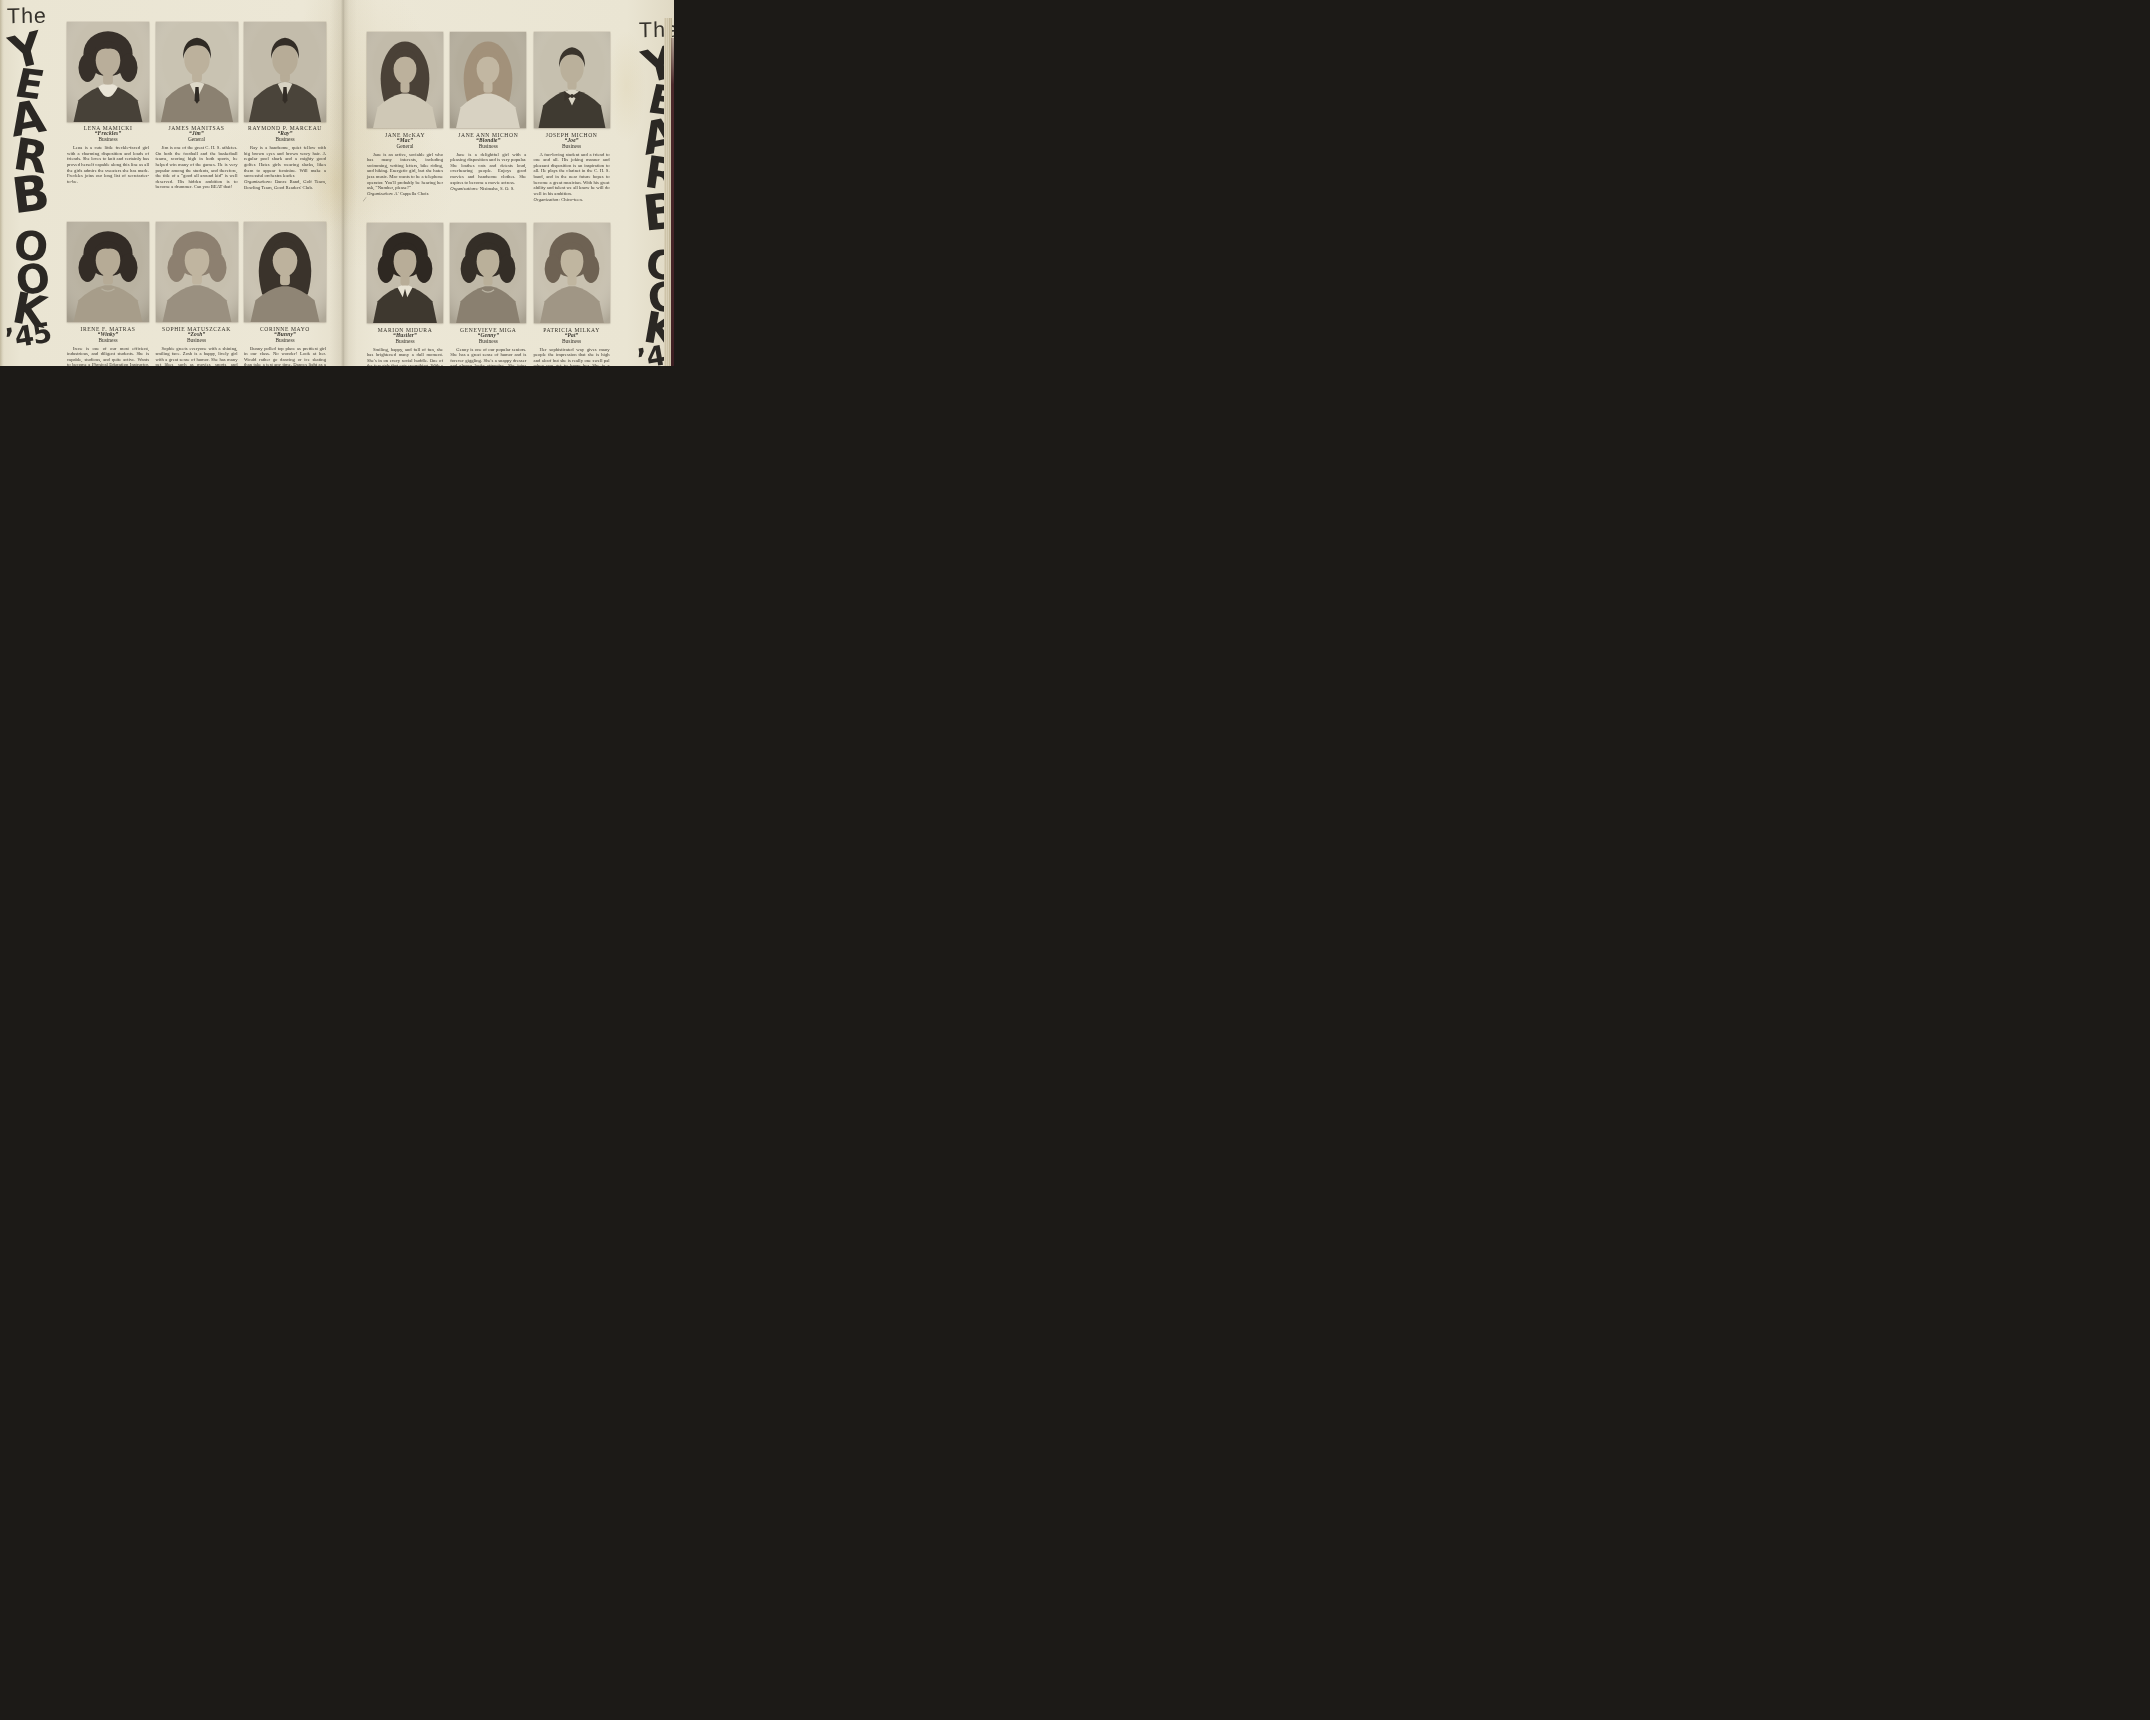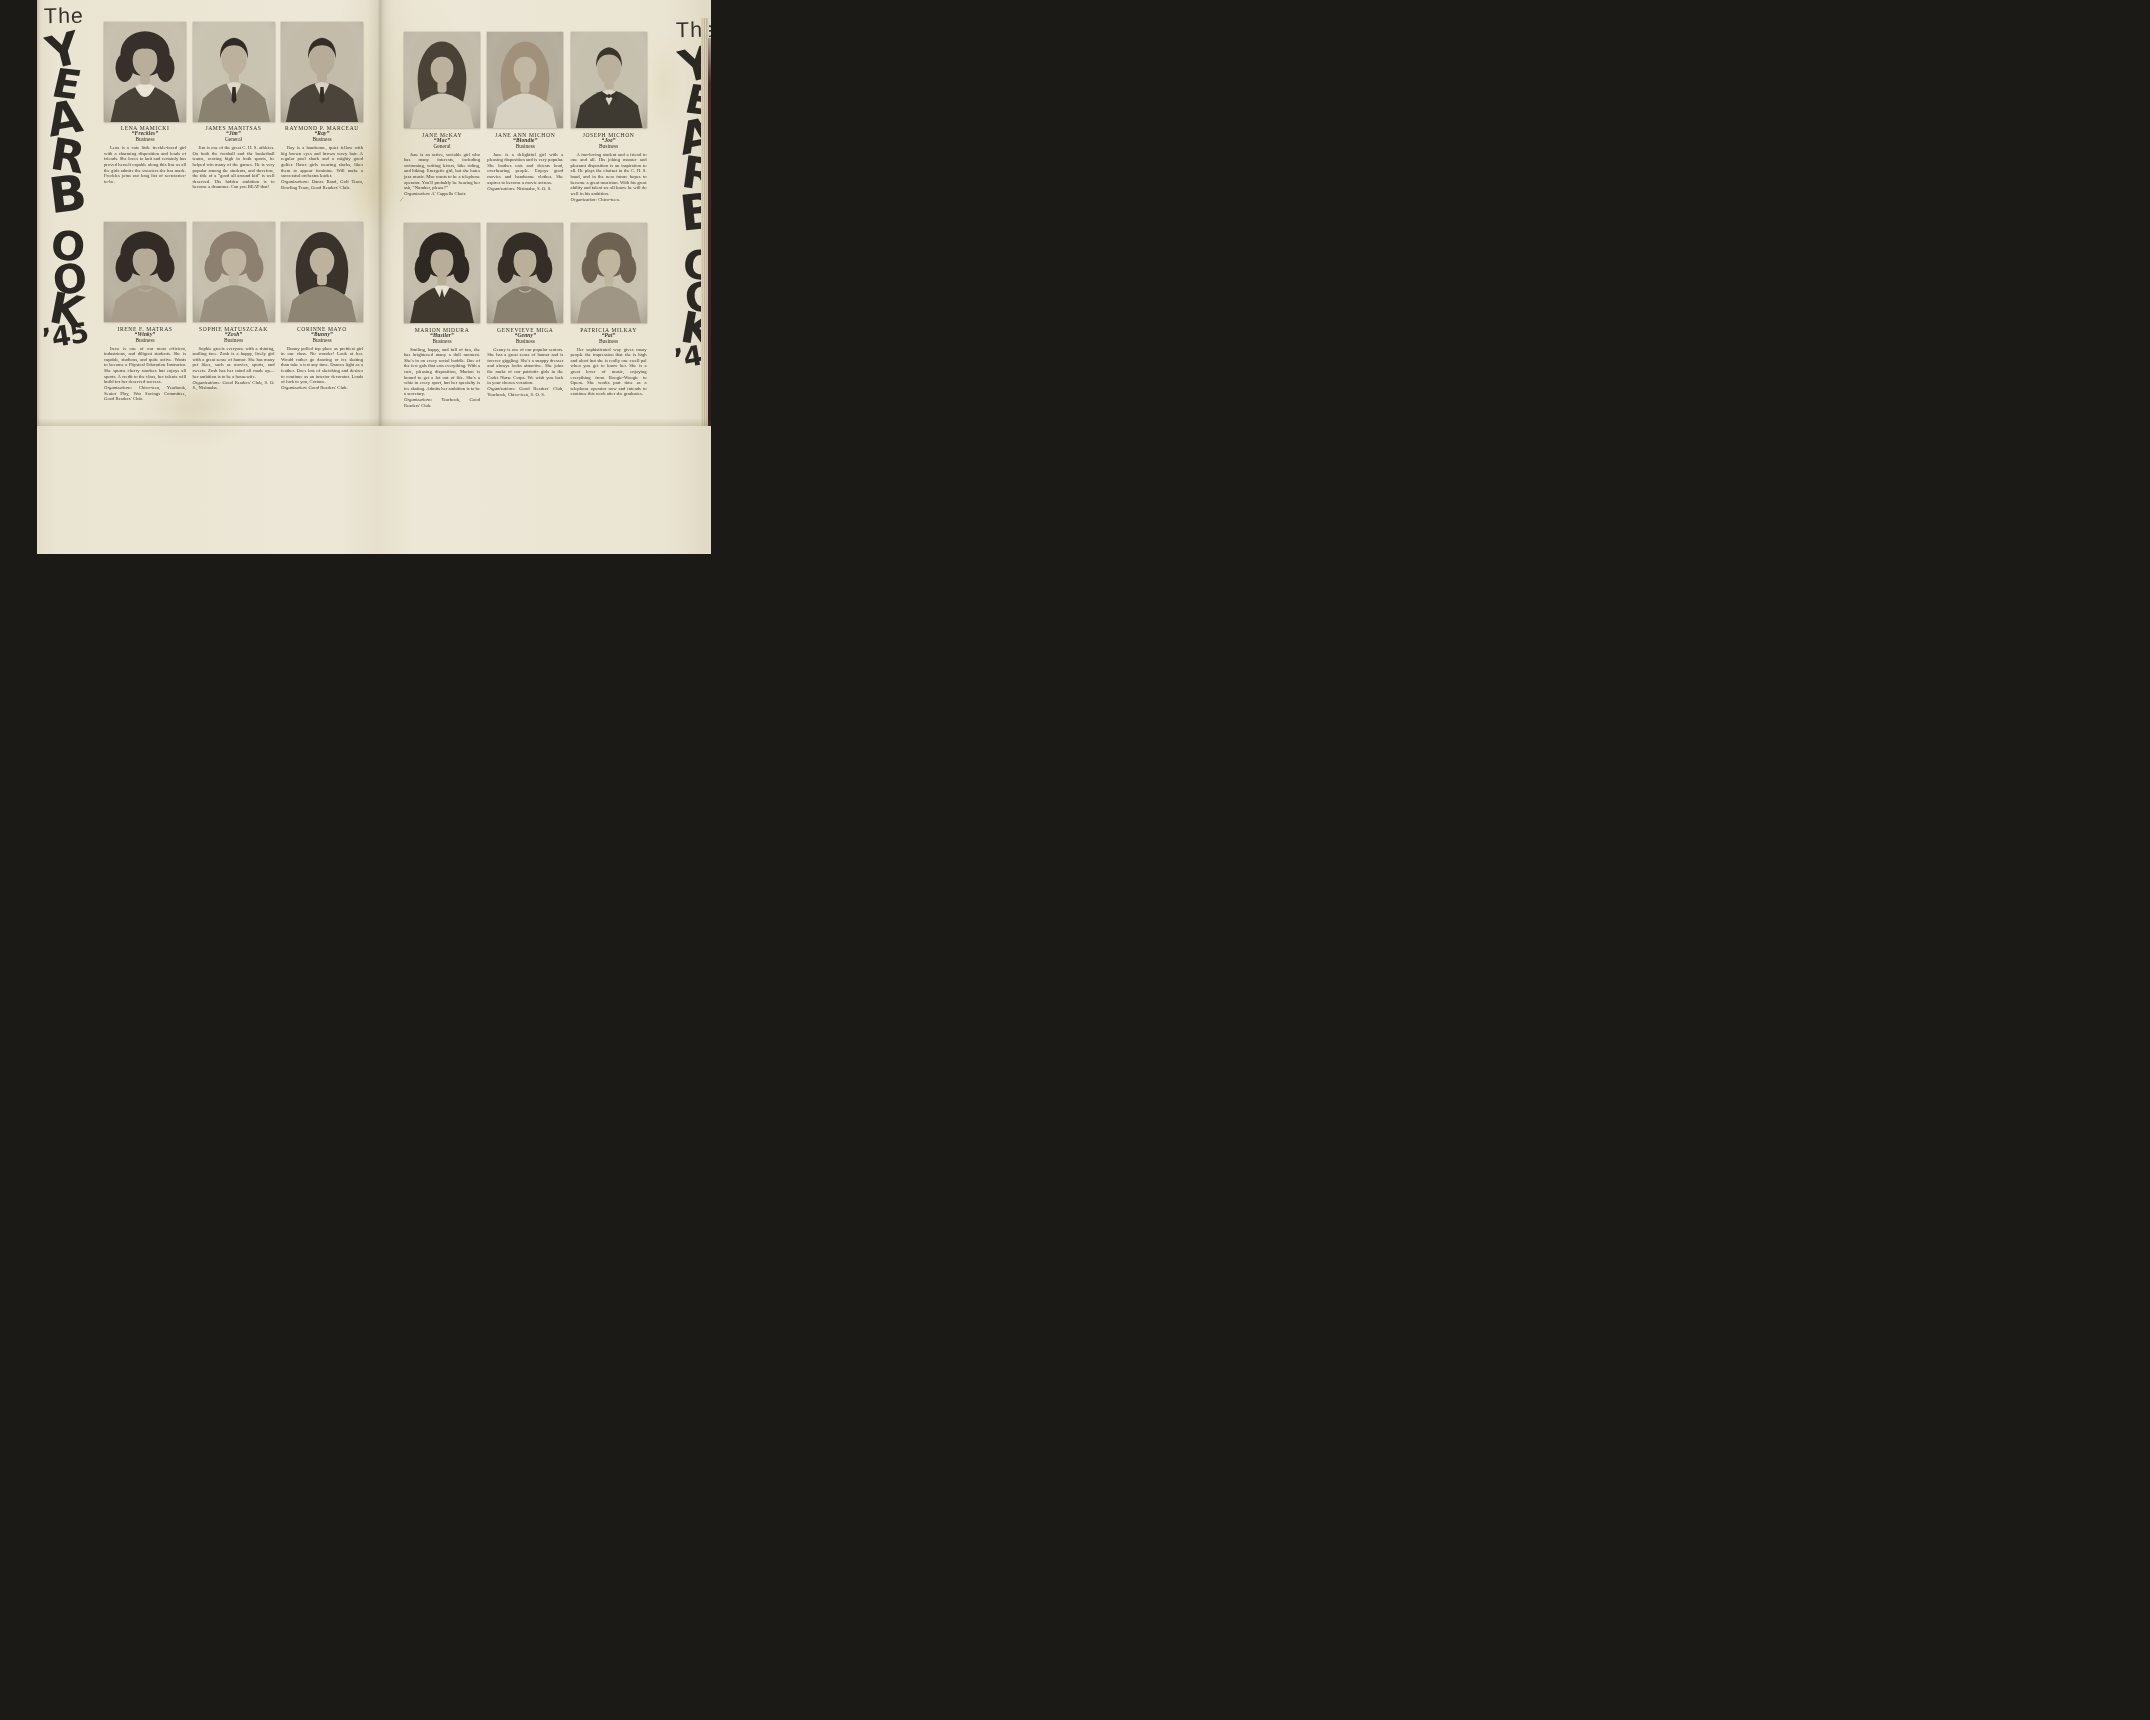--- a/index.html
+++ b/index.html
@@ -1,24 +1,24 @@
 <!DOCTYPE html>
 <html style="font-size:6.9px"><head>
 <meta charset="utf-8">
 <style>
   html,body{margin:0;padding:0;background:#1c1a17;}
   .book{
-    position:relative; width:674px; height:554px; overflow:hidden;
+    position:relative; width:674px; height:366px; overflow:hidden;
     background:
       radial-gradient(ellipse 181px 129px at 331px 181px, rgba(185,165,110,.10), transparent 70%),
       radial-gradient(ellipse 112px 181px at 359px 103px, rgba(190,170,115,.13), transparent 70%),
       radial-gradient(ellipse 86px 52px at 155px 413px, rgba(170,150,100,.12), transparent 70%),
       linear-gradient(90deg, #e3ddc9 0, #eae5d3 3%, #ece7d6 45%, #e6e0cd 50.5%, #ece7d6 56%, #eae5d3 93%, #e0d9c4 100%),
       #eae5d3;
-    font-family:"Liberation Serif", serif; color:#35322b;margin-left:37px;
+    font-family:"Liberation Serif", serif; color:#35322b;
   }
   
   .left-page-edge{position:absolute;left:0;top:0;width:4.3px;height:426px;
     background:linear-gradient(90deg, rgba(150,138,105,.45), rgba(150,138,105,.12) 60%, transparent);}
   .gutter{position:absolute;left:330px;top:0;width:27px;height:426px;
     background:linear-gradient(90deg, transparent, rgba(110,98,70,.10) 40%, rgba(80,70,48,.28) 49%, rgba(95,85,60,.16) 55%, rgba(110,98,70,.06) 70%, transparent);}
   .page-stack-edge{position:absolute;left:664px;top:18px;width:7.7px;height:408px;
     background:repeating-linear-gradient(90deg,#d9d0b8 0 0.9px,#c0b598 0.9px 1.3px,#cdc3a8 1.3px 2.2px);}
   .cover-edge{position:absolute;left:671px;top:38px;width:3.9px;height:388px;
     background:linear-gradient(180deg,#55303156 , #4a282b 12%, #432327 70%, #33191d);}

